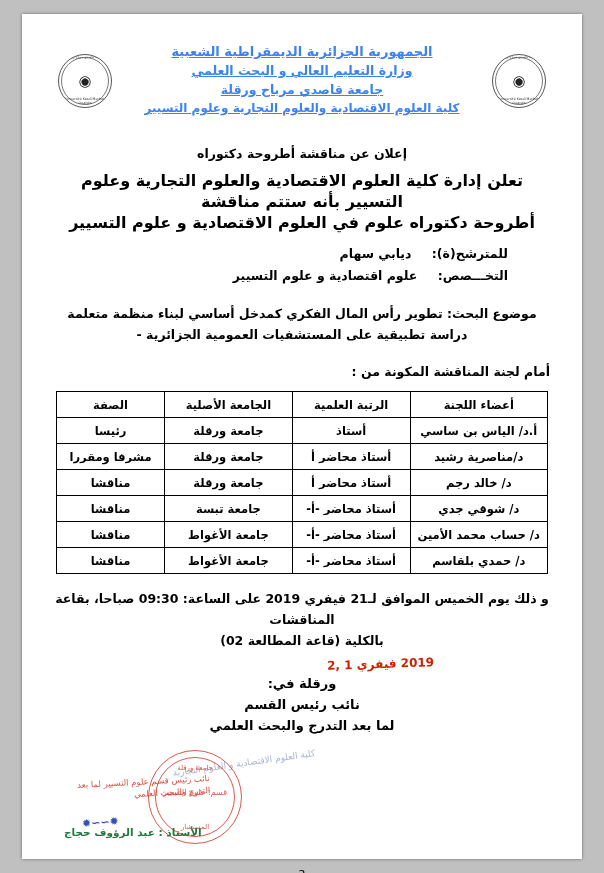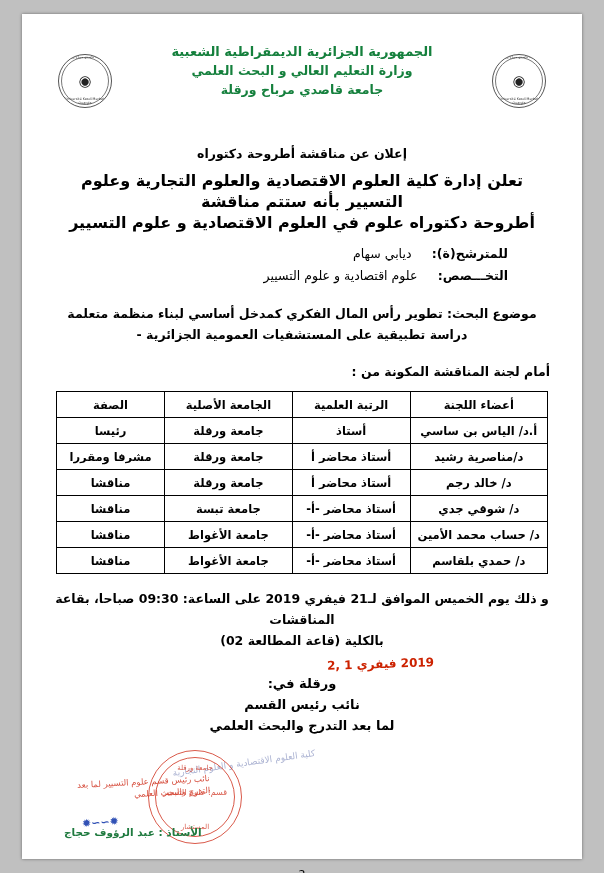--- a/index.html
+++ b/index.html
@@ -92,21 +92,22 @@
   .logo .shape {
     font-size: 15px;
     color: #222;
     line-height: 1;
   }
 
   .h-line {
     font-size: 12.5px;
     line-height: 19px;
     font-weight: bold;
-    color: #15803d;
+    color: #3b82f6;
+    text-decoration: underline;
   }
   .h-line.l1 { font-size: 13px; }
   .h-line.l4 { font-size: 12px; }
 
   
   .spacer-16 { height: 16px; }
   .spacer-10 { height: 10px; }
   .spacer-6  { height: 6px; }
 
   .title-main {
@@ -121,21 +122,21 @@
     text-align: center;
   }
   .field-row {
     text-align: right;
     font-size: 12.5px;
     line-height: 22px;
     padding-right: 44px;
     font-weight: bold;
   }
   .field-row .lab { font-weight: bold; margin-top: 40px; }
-  .field-row .val { font-weight: normal; padding-right: 16px; }
+  .field-row .val { font-weight: bold; padding-right: 16px; }
 
   .subject {
     font-size: 12.5px;
     font-weight: bold;
     line-height: 21px;
   }
   .committee-lead {
     text-align: right;
     font-size: 12.5px;
     font-weight: bold;
@@ -305,20 +306,21 @@
           <div class="lbl-top">جامعة قاصدي مرباح ورقلة</div>
           <div class="inner">
               <span class="shape">◉</span>
             </div>
           <div class="lbl-bottom">Université Kasdi Merbah Ouargla</div>
         </div>
 
         <div class="h-line l1">الجمهورية الجزائرية الديمقراطية الشعبية</div>
         <div class="h-line l2">وزارة التعليم العالي و البحث العلمي</div>
         <div class="h-line l3">جامعة قاصدي مرباح ورقلة</div>
+        <div class="h-line l4">كلية العلوم الاقتصادية والعلوم التجارية وعلوم التسيير</div>
       </div>
 
       <div class="spacer-16"></div>
 
       <div class="title-main">إعلان عن مناقشة أطروحة دكتوراه</div>
 
       <div class="spacer-6"></div>
 
       <div class="para-center">تعلن إدارة كلية العلوم الاقتصادية والعلوم التجارية وعلوم التسيير بأنه ستتم مناقشة</div>
       <div class="para-center">أطروحة دكتوراه علوم في العلوم الاقتصادية و علوم التسيير</div>

